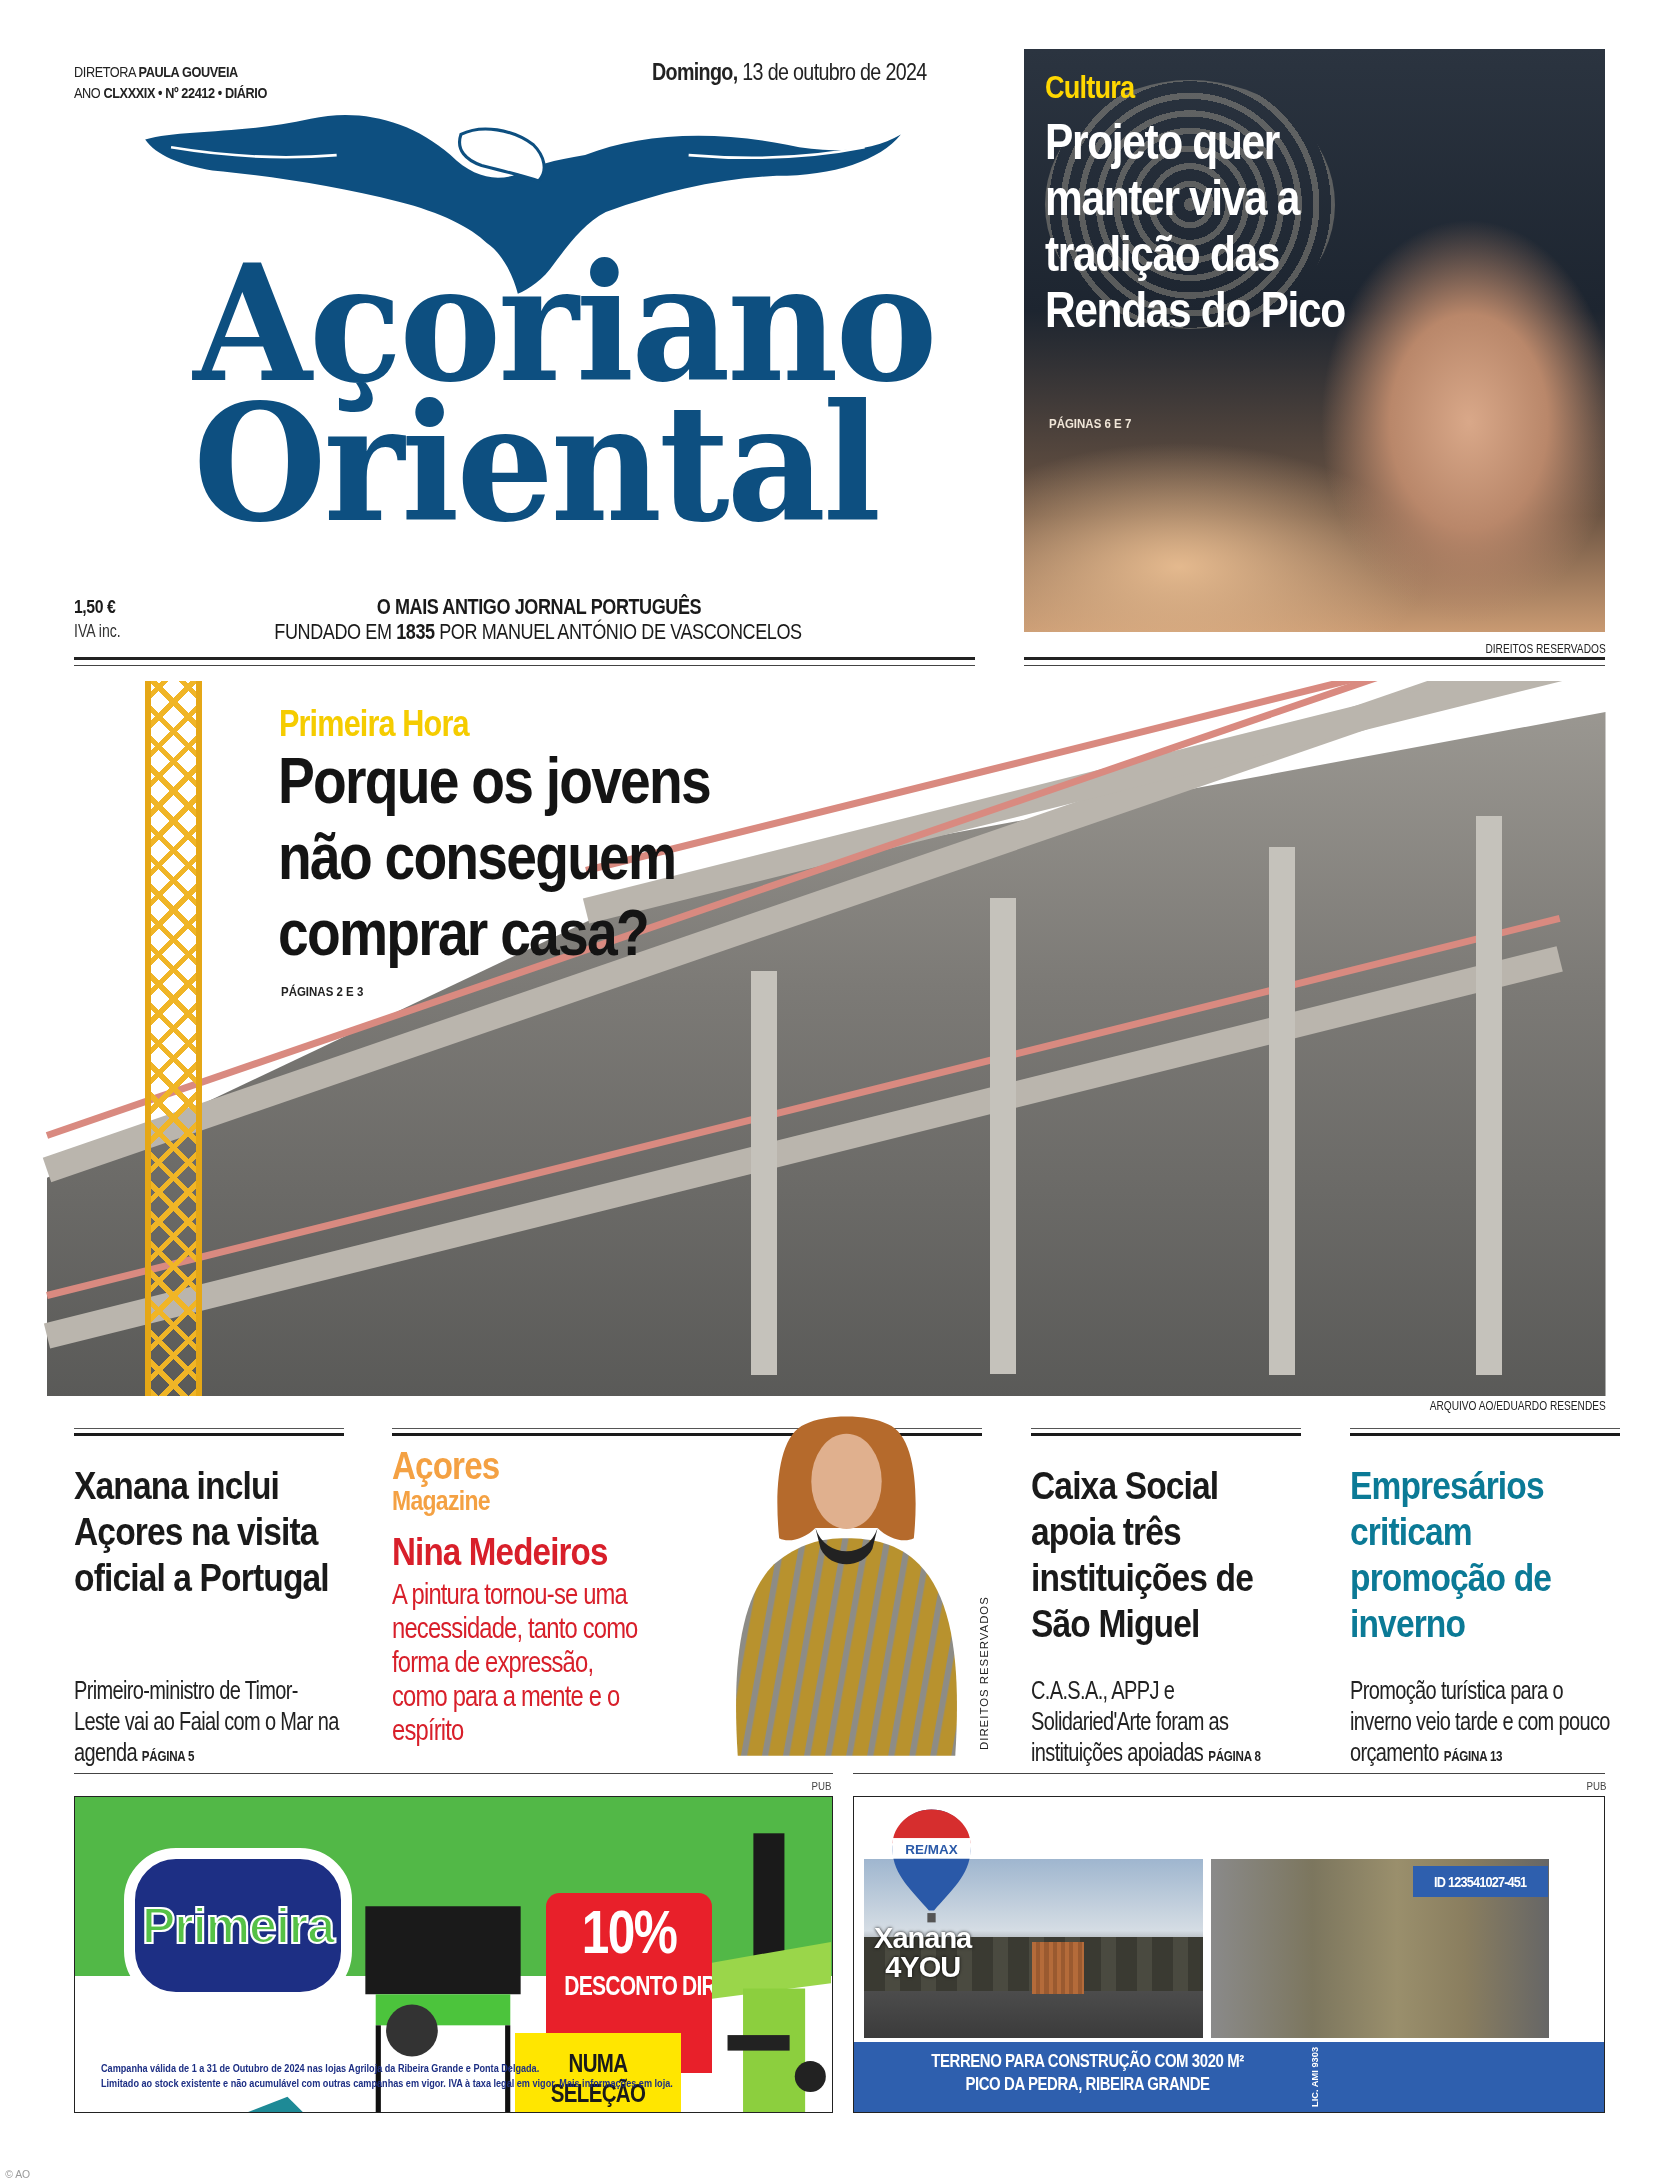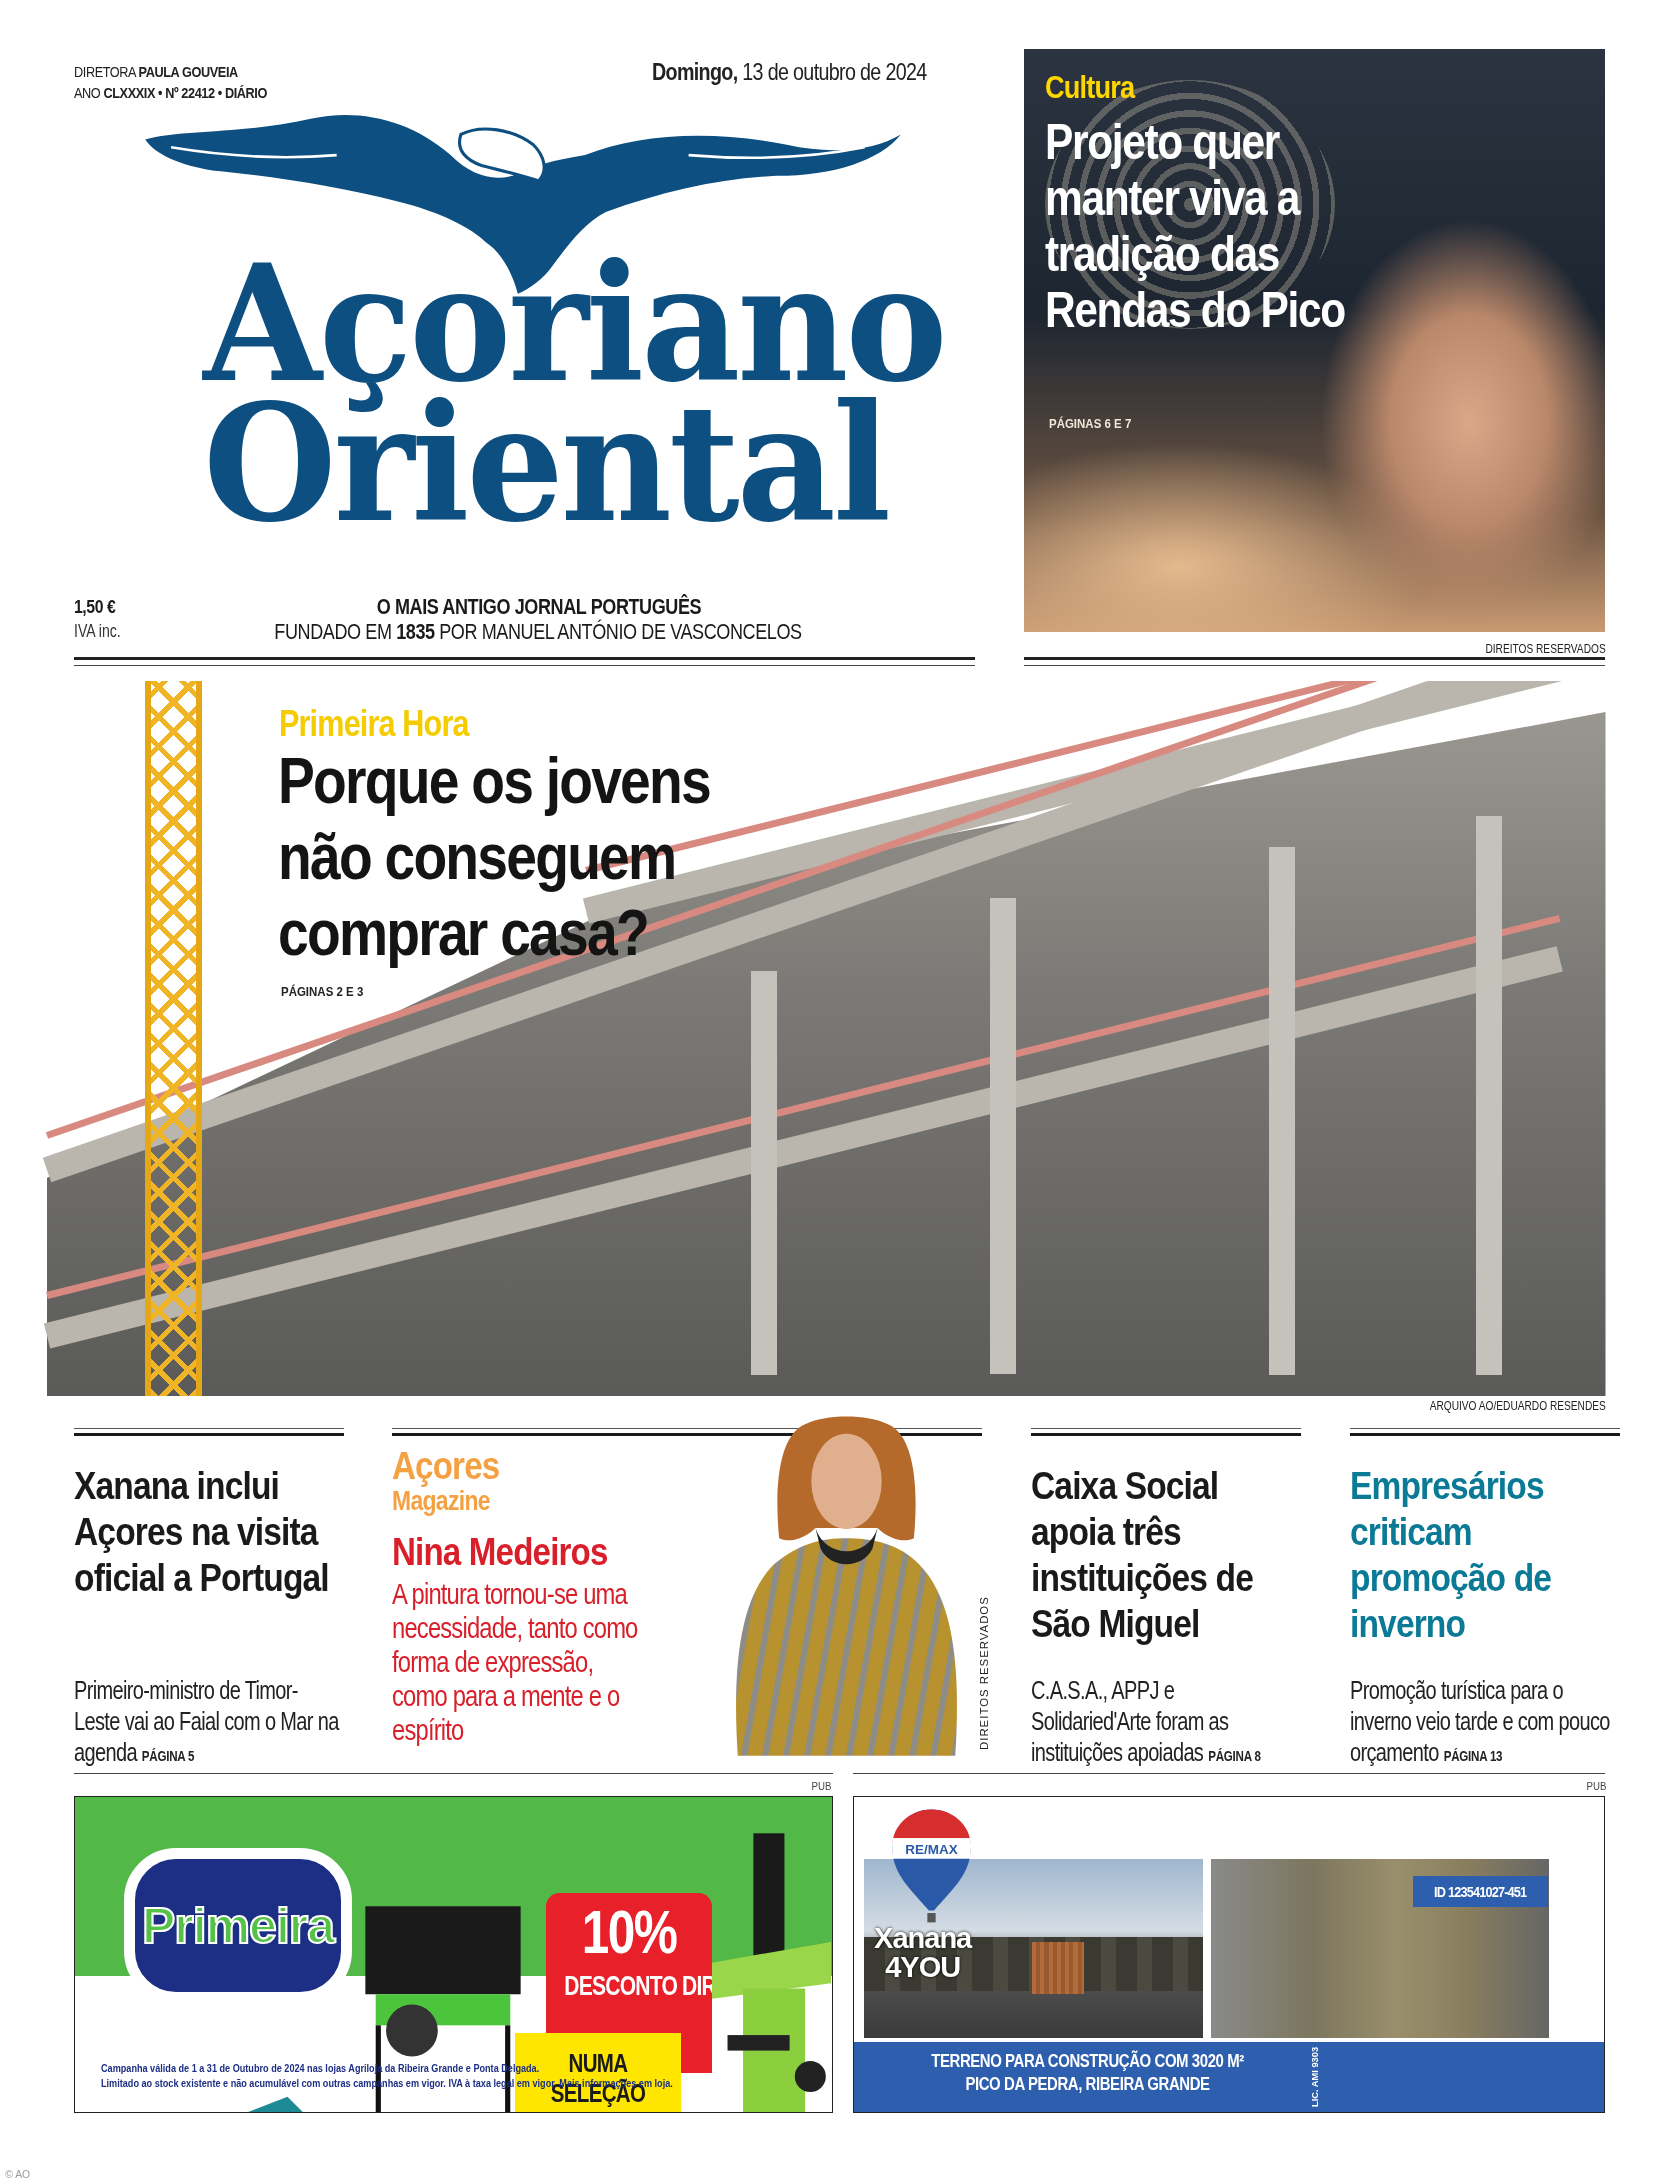--- a/index.html
+++ b/index.html
@@ -8,21 +8,21 @@
   .abs { position: absolute; }
 
   
   .meta { left: 74px; top: 61px; font-size: 15.5px; line-height: 21px; color: #222; letter-spacing: -0.5px; transform: scaleX(0.82); transform-origin: left top; }
   .meta b { font-weight: 700; }
   .date { left: 652px; top: 58px; font-size: 24px; color: #222; letter-spacing: -0.8px; transform: scaleX(0.82); transform-origin: left top; white-space: nowrap; }
   .date b { font-weight: 700; }
 
   
   .eagle { left: 140px; top: 98px; width: 766px; height: 197px; }
-  .logo { left: 186px; top: 243px; width: 694px; color: #0d4f80; font-family: "DejaVu Serif", serif; font-weight: 700; text-align: center; line-height: 1; }
+  .logo { left: 176px; top: 243px; width: 694px; color: #0d4f80; font-family: "DejaVu Serif", serif; font-weight: 700; text-align: center; line-height: 1; }
   .logo .l1 { font-size: 161px; letter-spacing: -3.1px; display: block; transform: scaleX(0.95); }
   .logo .l2 { font-size: 161px; letter-spacing: -3.1px; display: block; margin-top: -21px; transform: scaleX(0.95); }
 
   .price { left: 74px; top: 596px; font-size: 18.6px; font-weight: 700; letter-spacing: -0.5px; transform: scaleX(0.85); transform-origin: left top; }
   .iva { left: 74px; top: 621px; font-size: 17.6px; color: #333; transform: scaleX(0.8); transform-origin: left top; }
   .tag1 { left: 197px; top: 594px; width: 684px; text-align: center; font-size: 22px; font-weight: 700; letter-spacing: -0.5px; transform: scaleX(0.82); }
   .tag2 { left: 155px; top: 619px; width: 766px; text-align: center; font-size: 22px; letter-spacing: -0.5px; transform: scaleX(0.82); }
   .tag2 b { font-weight: 700; }
 
   .rule-dbl { height: 9.3px; border-top: 3.1px solid #222; border-bottom: 1.6px solid #444; }
@@ -252,21 +252,21 @@
   <div class="fine" style="top:265px;">Campanha válida de 1 a 31 de Outubro de 2024 nas lojas Agriloja da Ribeira Grande e Ponta Delgada.</div>
   <div class="fine" style="top:280px;">Limitado ao stock existente e não acumulável com outras campanhas em vigor. IVA à taxa legal em vigor. Mais informações em loja.</div>
 </div>
 
 <div class="abs ad" style="left:853px; top:1796px; width:752px; height:317px;">
   <div class="abs" style="left:10.4px; top:62px; width:339px; height:179px; background: linear-gradient(180deg,#9fb6cf 0%,#d5dde4 40%,#555 60%,#3b3b3b 100%);">
     <div style="position:absolute; left:0; top:78px; width:339px; height:54px; background: repeating-linear-gradient(90deg,#3a3a32 0 21px,#4a4a40 21px 36px);"></div>
     <div style="position:absolute; left:168px; top:83px; width:52px; height:52px; background: repeating-linear-gradient(90deg,#b46b3a 0 4.1px,#9a5a30 4.1px 8.3px);"></div>
   </div>
   <div class="abs" style="left:357px; top:62px; width:338px; height:179px; background: linear-gradient(90deg,#8a8a8a 0%,#7c765e 30%,#9a8f6c 55%,#8a7e5f 75%,#666 100%);"></div>
-  <div class="remax-id" style="right:56px; top:79px; width:135px; height:31px; font-size:15.5px;">
+  <div class="remax-id" style="right:56px; top:69px; width:135px; height:31px; font-size:15.5px;">
     <span>ID 123541027-451</span>
   </div>
   <svg class="abs" style="left:36px; top:10.4px;" width="83" height="119" viewBox="0 0 160 230">
     <path d="M80 5 C 35 5, 5 40, 5 85 C 5 130, 45 165, 75 200 L 85 200 C 115 165, 155 130, 155 85 C 155 40, 125 5, 80 5 Z" fill="#2a59a8"></path>
     <path d="M80 5 C 35 5, 5 40, 5 70 L 155 70 C 155 40, 125 5, 80 5 Z" fill="#d62e2e"></path>
     <rect x="5" y="60" width="150" height="40" fill="#fff"></rect>
     <text x="80" y="90" text-anchor="middle" font-family="Liberation Sans, sans-serif" font-weight="700" font-size="26" fill="#2a59a8">RE/MAX</text>
     <rect x="72" y="205" width="16" height="18" fill="#555"></rect>
   </svg>
   <div class="abs" style="left:19.7px; top:127px; text-align:center; width:98px; color:#fff; font-weight:700; font-size:29px; line-height:29px; letter-spacing:-1px; text-shadow: 0 0 3.1px #000;">

